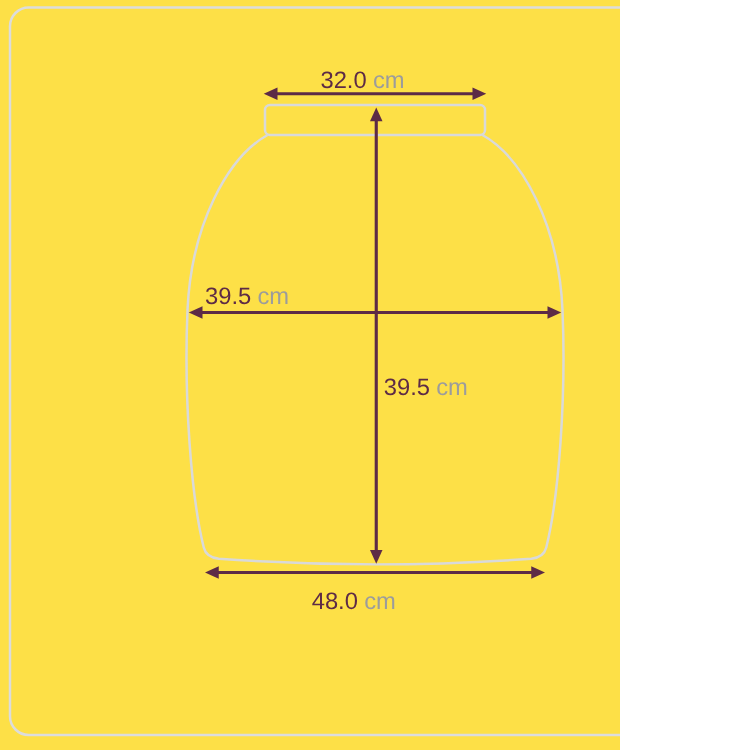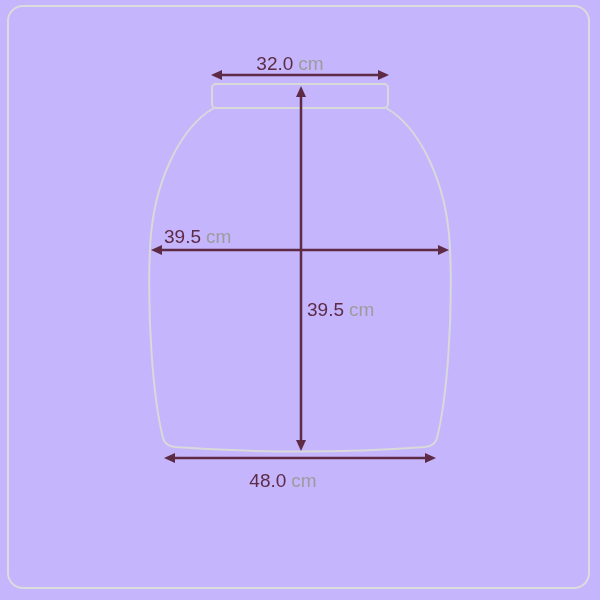--- a/index.html
+++ b/index.html
@@ -2,23 +2,23 @@
 <html><head>
 <meta charset="utf-8">
 <style>
   html, body {
     margin: 0;
     padding: 0;
     background: #ffffff;
   }
   .canvas {
     position: relative;
-    width: 600px;
+    width: 496px;
     height: 600px;
-    background: #c4b5fd;
+    background: #fde047;
     font-family: "Liberation Sans", "DejaVu Sans", sans-serif;
     overflow: hidden;
   }
   svg {
     display: block;
   }
   .frame {
     fill: none;
     stroke: #dcdcdc;
     stroke-width: 2;

